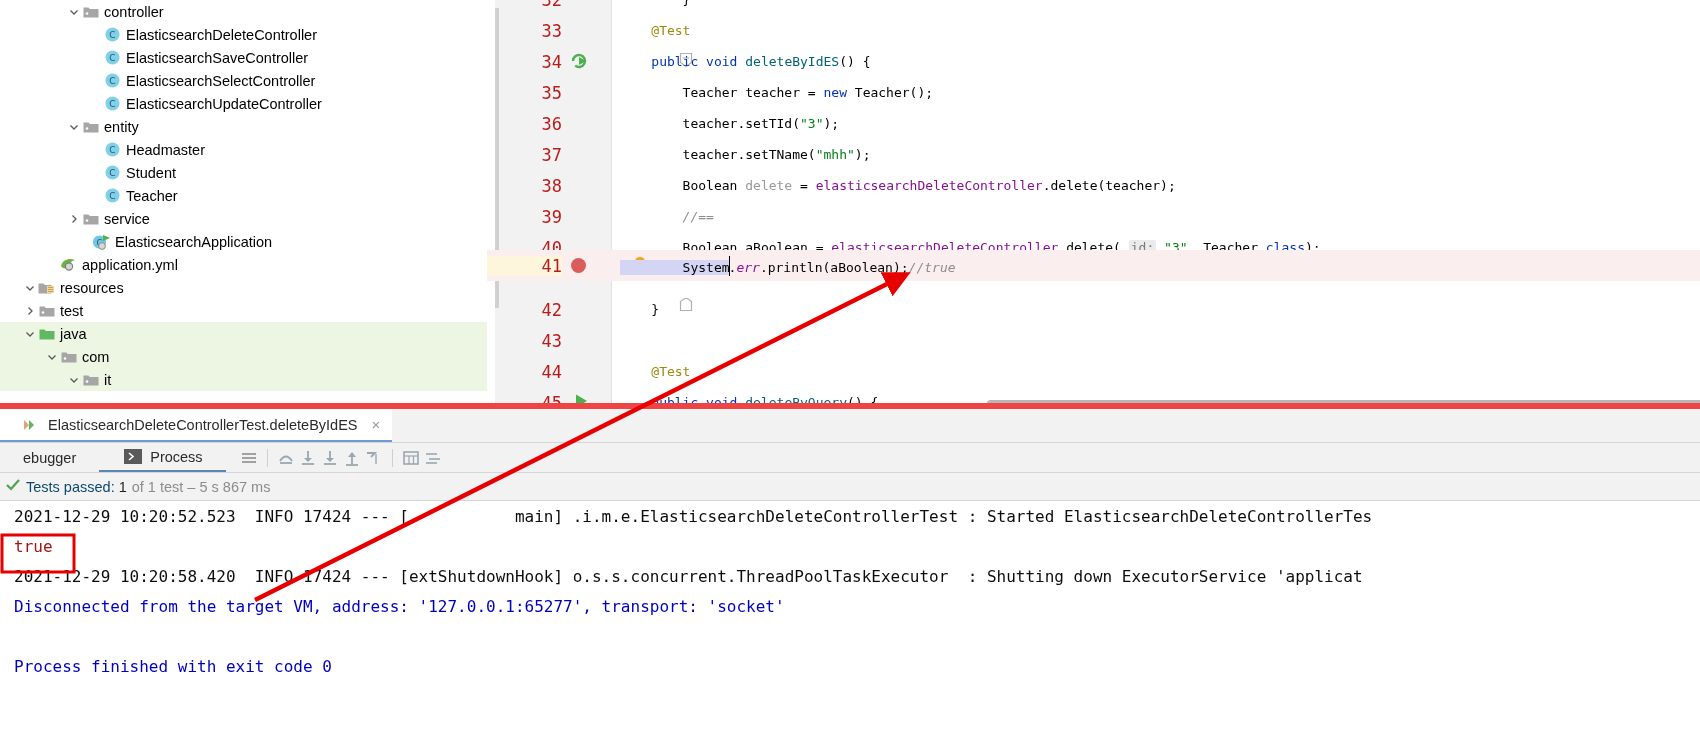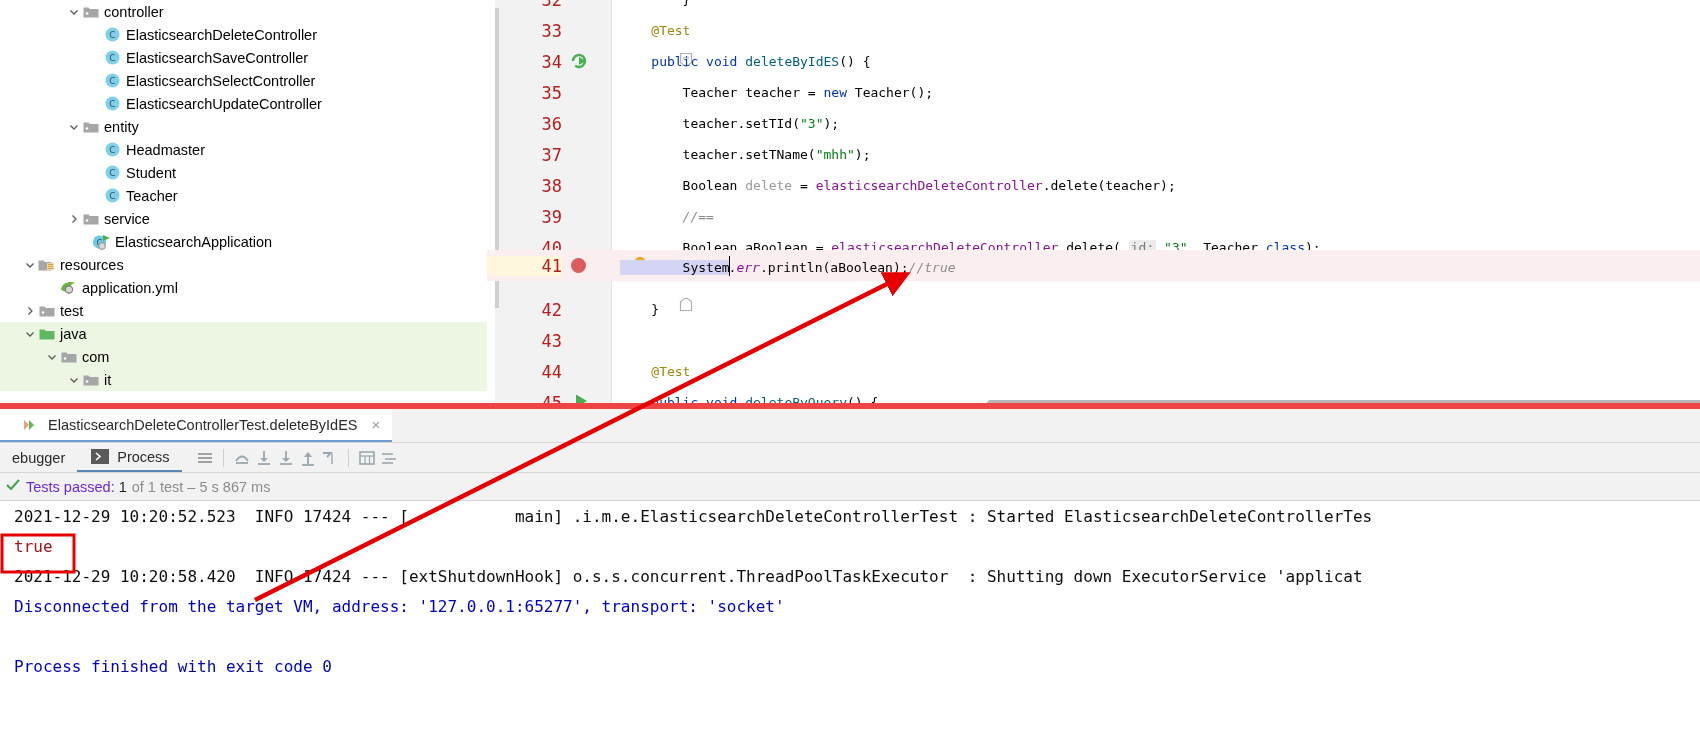--- a/index.html
+++ b/index.html
@@ -120,21 +120,21 @@
     background:#ffffff; border-bottom: 2px solid #6b9bd2;
     font-size: 14.5px; color: #2b2b2b;
   }
   .runtab .close { color:#9a9a9a; font-size: 15px; padding-left:6px; }
   .toolbar {
     position: relative; height: 30px; background:#f2f2f2;
     display:flex; align-items:center; gap: 0px;
     border-bottom: 1px solid #d6d6d6;
   }
   .tbtab {
-    font-size: 14.5px; color: #2b2b2b; padding: 0 12px;
+    font-size: 14.5px; color: #2b2b2b; padding: 0 23px;
     display:flex; align-items:center; gap:6px; height: 29px;
   }
   .tbtab.active { border-bottom: 2px solid #5a87b5; }
   .tbsep { width:1px; height:18px; background:#cfcfcf; margin: 0 7px; }
   .tbicon { width: 22px; height: 22px; display:flex; align-items:center; justify-content:center; }
   .statusbar {
     height: 28px; background:#f2f2f2; display:flex; align-items:center;
     padding-left: 4px; font-size: 14.5px; border-bottom:1px solid #d6d6d6;
   }
   .console {
@@ -284,51 +284,51 @@
         <span class="twisty"></span>
         <span class="ico">
           <svg width="19" height="16" viewBox="0 0 19 16">
             <circle cx="7.5" cy="8" r="6.6" fill="#6ec9e6"></circle>
             <text x="7.5" y="11.5" font-size="8.5" text-anchor="middle" fill="#2b5565" font-family="DejaVu Sans, sans-serif">C</text>
             <polygon points="11,1 18,4 11,7" fill="#4caf50"></polygon>
             <circle cx="10" cy="12" r="3.4" fill="#d8d8d8" stroke="#8a8a8a" stroke-width="1"></circle>
           </svg>
         </span>
         <span class="tlabel">ElasticsearchApplication</span>
+      </div>
+      <div class="tree-row">
+        <div style="width: 44px; min-width: 44px; height: 23px;"></div>
+        <span class="twisty"></span>
+        <span class="ico">
+          <svg width="17" height="15" viewBox="0 0 17 15">
+            <path d="M1 9 C3 2 10 1 15 3 C11 4 9 7 7 11 C5 12 2 11 1 9z" fill="#6db33f"></path>
+            <circle cx="9" cy="9.5" r="3.6" fill="#d5d5d5" stroke="#7a7a7a" stroke-width="1.1"></circle>
+          </svg>
+        </span>
+        <span class="tlabel">application.yml</span>
       </div>
       <div class="tree-row">
         <div style="width: 22px; min-width: 22px; height: 23px;"></div>
         <span class="twisty">
           <svg width="10" height="10" viewBox="0 0 10 10">
             <polyline points="1.5,3.5 5,7 8.5,3.5" fill="none" stroke="#5a5a5a" stroke-width="1.3"></polyline>
           </svg>
         </span>
         <span class="ico">
           <svg width="17" height="14" viewBox="0 0 17 14">
             <path d="M0.5 2.5h5l1.3 1.6H13.5v8.4H0.5z" fill="#a6a6a6"></path>
             <rect x="9" y="5" width="7" height="7" fill="#f3d79a"></rect>
             <g stroke="#c79b3f" stroke-width="0.9">
               <line x1="10" y1="6.5" x2="15" y2="6.5"></line>
               <line x1="10" y1="8.5" x2="15" y2="8.5"></line>
               <line x1="10" y1="10.5" x2="15" y2="10.5"></line>
             </g>
           </svg>
         </span>
         <span class="tlabel">resources</span>
-      </div>
-      <div class="tree-row">
-        <div style="width: 44px; min-width: 44px; height: 23px;"></div>
-        <span class="twisty"></span>
-        <span class="ico">
-          <svg width="17" height="15" viewBox="0 0 17 15">
-            <path d="M1 9 C3 2 10 1 15 3 C11 4 9 7 7 11 C5 12 2 11 1 9z" fill="#6db33f"></path>
-            <circle cx="9" cy="9.5" r="3.6" fill="#d5d5d5" stroke="#7a7a7a" stroke-width="1.1"></circle>
-          </svg>
-        </span>
-        <span class="tlabel">application.yml</span>
       </div>
       <div class="tree-row">
         <div style="width: 22px; min-width: 22px; height: 23px;"></div>
         <span class="twisty">
           <svg width="10" height="10" viewBox="0 0 10 10">
             <polyline points="3.5,1.5 7,5 3.5,8.5" fill="none" stroke="#5a5a5a" stroke-width="1.3"></polyline>
           </svg>
         </span>
         <span class="ico">
           <svg width="16" height="14" viewBox="0 0 16 14">
@@ -562,21 +562,21 @@
         </svg>
       </span>
     </div>
 
     <div class="statusbar">
       <span style="display:inline-block;margin:0 6px 0 2px">
         <svg width="14" height="14" viewBox="0 0 14 14">
           <polyline points="1,7 5,11 13,2" stroke="#4ba34b" stroke-width="2.2" fill="none"></polyline>
         </svg>
       </span>
-      <span style="color:#6d28d9">Tests passed:</span>
+      <span style="color:#0c4a6e">Tests passed:</span>
       <span style="color:#1f1f1f;margin-left:4px">1</span>
       <span style="color:#8c8c8c;margin-left:5px">of 1 test – 5 s 867 ms</span>
     </div>
 
     <div class="console" id="console">
         <div class="cline c-black" style="top: 6px;">2021-12-29 10:20:52.523  INFO 17424 --- [           main] .i.m.e.ElasticsearchDeleteControllerTest : Started ElasticsearchDeleteControllerTes</div>
         <div class="cline c-red" style="top: 36px;">true</div>
         <div class="cline c-black" style="top: 66px;">2021-12-29 10:20:58.420  INFO 17424 --- [extShutdownHook] o.s.s.concurrent.ThreadPoolTaskExecutor  : Shutting down ExecutorService 'applicat</div>
         <div class="cline c-blue" style="top: 96px;">Disconnected from the target VM, address: '127.0.0.1:65277', transport: 'socket'</div>
         <div class="cline c-black" style="top: 126px;"></div>

